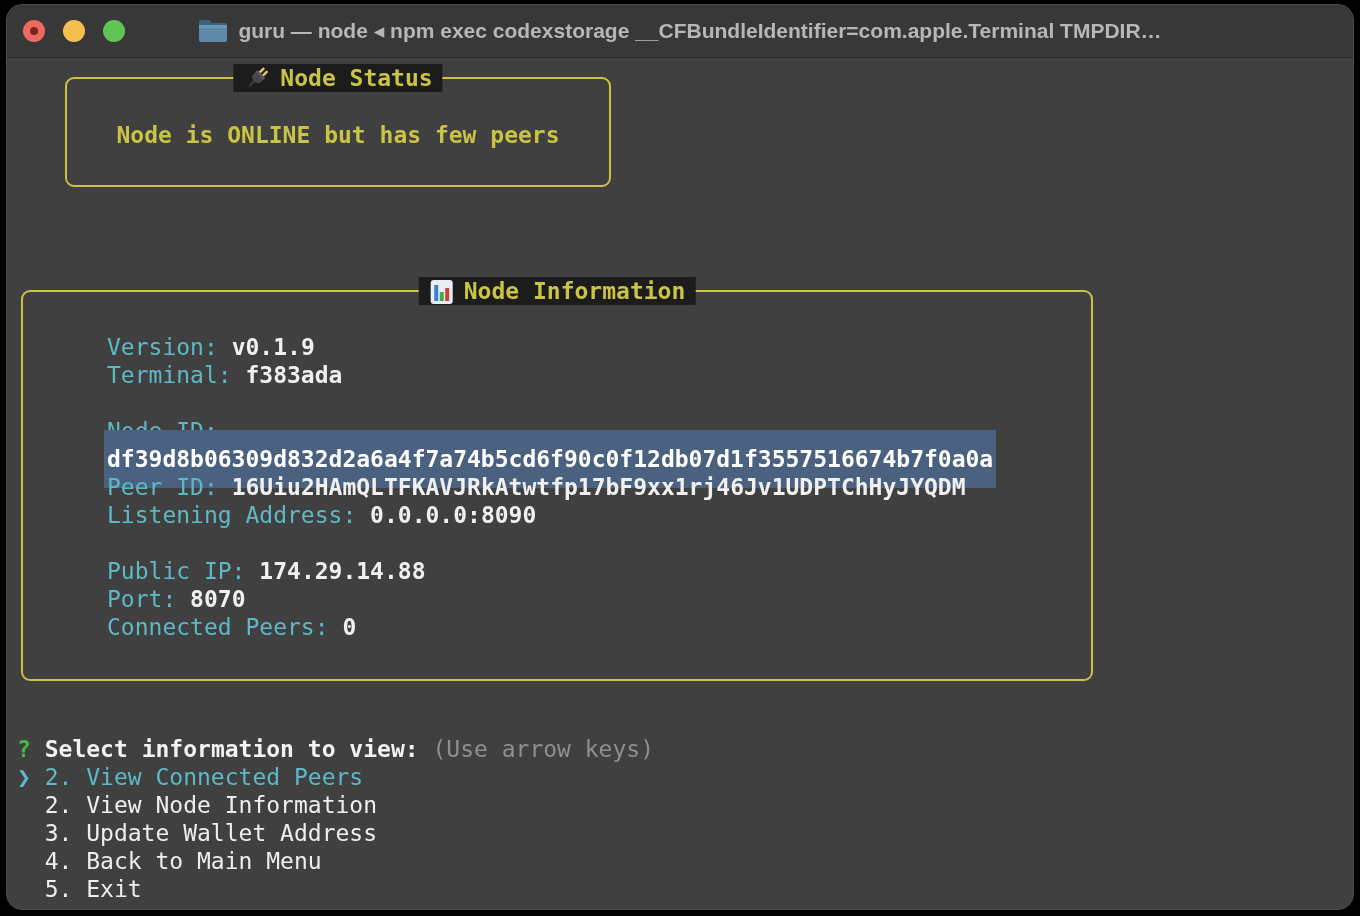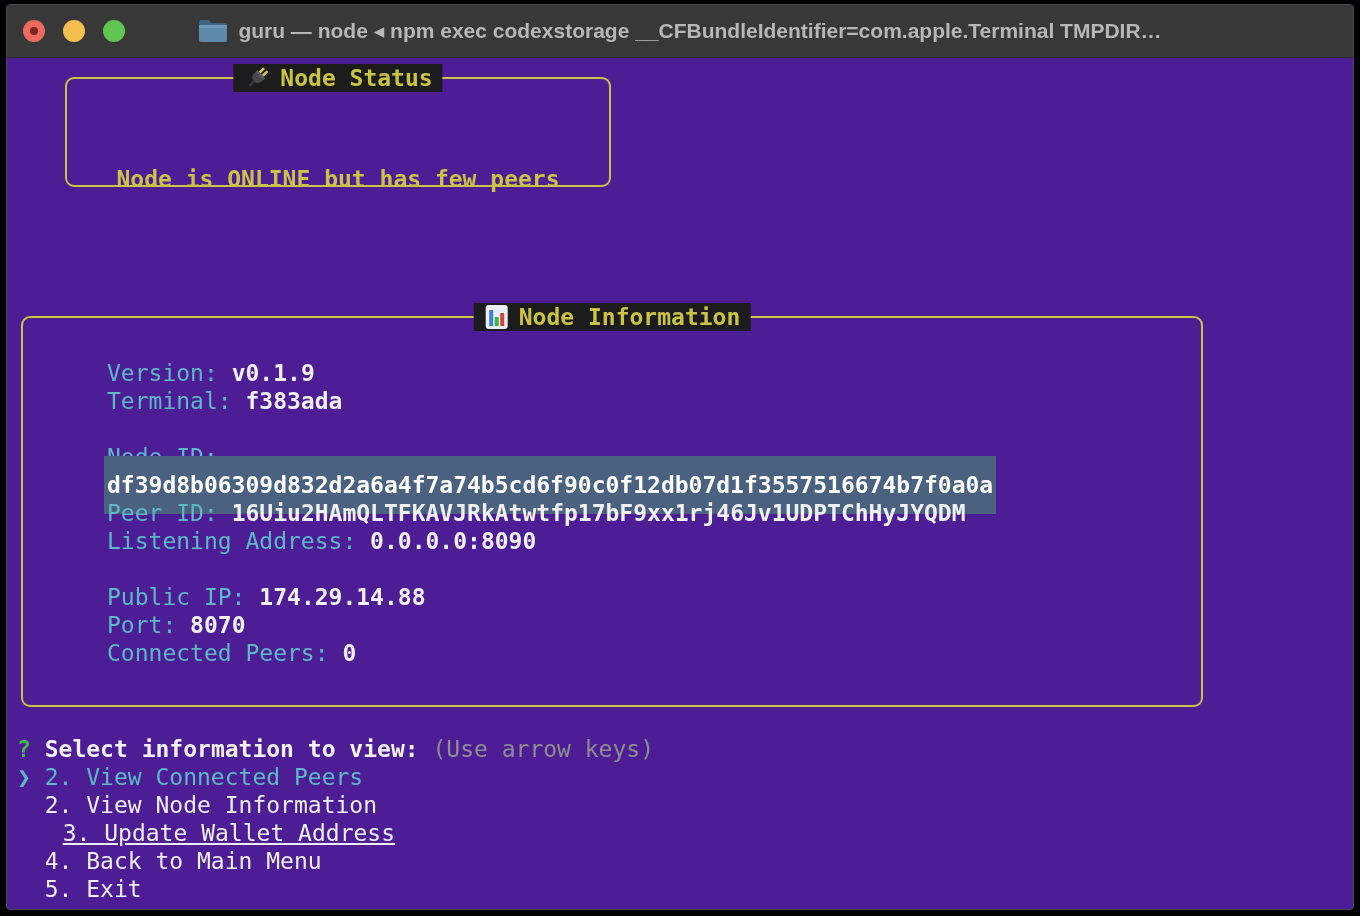--- a/index.html
+++ b/index.html
@@ -1,21 +1,21 @@
 <!DOCTYPE html>
 <html><head>
 <meta charset="utf-8">
 <style>
   * { margin:0; padding:0; box-sizing:border-box; }
   html,body { width:1360px; height:916px; background:#000; overflow:hidden; }
   body { font-family:"DejaVu Sans Mono","Liberation Mono",monospace; }
 
   .window {
     position:absolute; left:6px; top:4px; width:1348px; height:906px;
-    background:#4c1d95; border-radius:4px; overflow:hidden;
+    background:#404040; border-radius:16px; overflow:hidden;
     border:1px solid #4c4c4c;
   }
   .titlebar {
     position:absolute; left:0; top:0; right:0; height:53px;
     background:#383838; border-bottom:1px solid #2a2a2a;
     display:flex; align-items:center;
   }
   .lights { display:flex; gap:18px; padding-left:16px; width:140px; flex:0 0 auto; }
   .light { width:22px; height:22px; border-radius:50%; position:relative; }
   .light.red    { background:#ed6a5e; }
@@ -34,29 +34,29 @@
 
   .content {
     position:absolute; left:0; top:53px; right:0; bottom:0;
     font-size:23px; line-height:28px; color:#eeeeee;
   }
   .line { position:absolute; white-space:pre; }
 
   .box { position:absolute; border:2px solid #c9c346; border-radius:9px; }
   .box-title {
     position:absolute; top:-15px; left:50%; transform:translateX(-50%);
-    background:#1c1c1c; padding:0 10px; display:flex; align-items:center; gap:9px;
+    background:#1c1c1c; padding:0 10px; display:flex; align-items:flex-end; gap:9px;
     color:#c9c346; font-weight:700; white-space:nowrap;
   }
   .status-box { left:58px; top:19px; width:546px; height:110px; }
   .status-msg {
     position:absolute; top:42px; left:0; right:0; text-align:center;
-    color:#c9c346; font-weight:700;margin-top:44px;
+    color:#c9c346; font-weight:700;
   }
-  .info-box { left:14px; top:258px; width:1182px; height:391px; }
+  .info-box { left:14px; top:232px; width:1072px; height:391px; }
   .row { position:absolute; left:52px; white-space:pre;margin-left:32px; }
 
   .cyan  { color:#5db9c6; }
   .val   { color:#f0f0f0; font-weight:700; }
   .qmark { color:#44b84a; font-weight:700; }
   .blabel{ color:#f2f2f2; font-weight:700; }
   .hint  { color:#8f8f8f; }
   .hl    { background:#4a627f; color:#ffffff; font-weight:700; padding:16px 3px; margin:0 -3px; }
   .pointer-cell { display:inline-block; width:27.7px; color:#5db9c6; }
   .opt-selected { color:#5db9c6; }
@@ -133,18 +133,18 @@
 
       <div class="row" style="top:265px;"><span class="cyan">Public IP:</span> <span class="val">174.29.14.88</span></div>
       <div class="row" style="top:293px;"><span class="cyan">Port:</span> <span class="val">8070</span></div>
       <div class="row" style="top:321px;"><span class="cyan">Connected Peers:</span> <span class="val">0</span></div>
     </div>
 
     <div class="line" style="left:10px; top:677px;"><span class="qmark">?</span> <span class="blabel">Select information to view:</span> <span class="hint">(Use arrow keys)</span></div>
 
     <div class="line" style="left:10px; top:705px;"><span class="pointer-cell">❯</span><span class="opt-selected">2. View Connected Peers</span></div>
     <div class="line" style="left:10px; top:733px;"><span class="pointer-cell"></span><span class="opt">2. View Node Information</span></div>
-    <div class="line" style="left:28px; top:761px;text-decoration:underline;"><span class="pointer-cell"></span><span class="opt">3. Update Wallet Address</span></div>
+    <div class="line" style="left:10px; top:761px;"><span class="pointer-cell"></span><span class="opt">3. Update Wallet Address</span></div>
     <div class="line" style="left:10px; top:789px;"><span class="pointer-cell"></span><span class="opt">4. Back to Main Menu</span></div>
     <div class="line" style="left:10px; top:817px;"><span class="pointer-cell"></span><span class="opt">5. Exit</span></div>
 
   </div>
 </div>
 
 </body></html>

